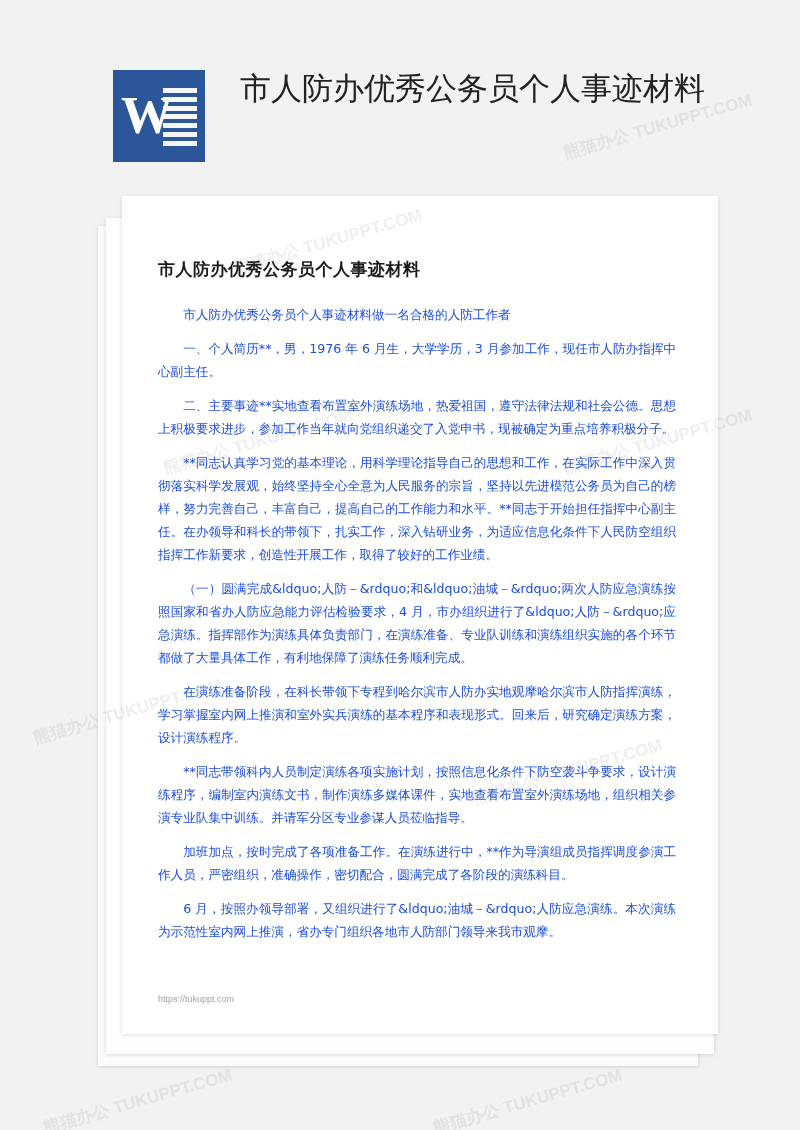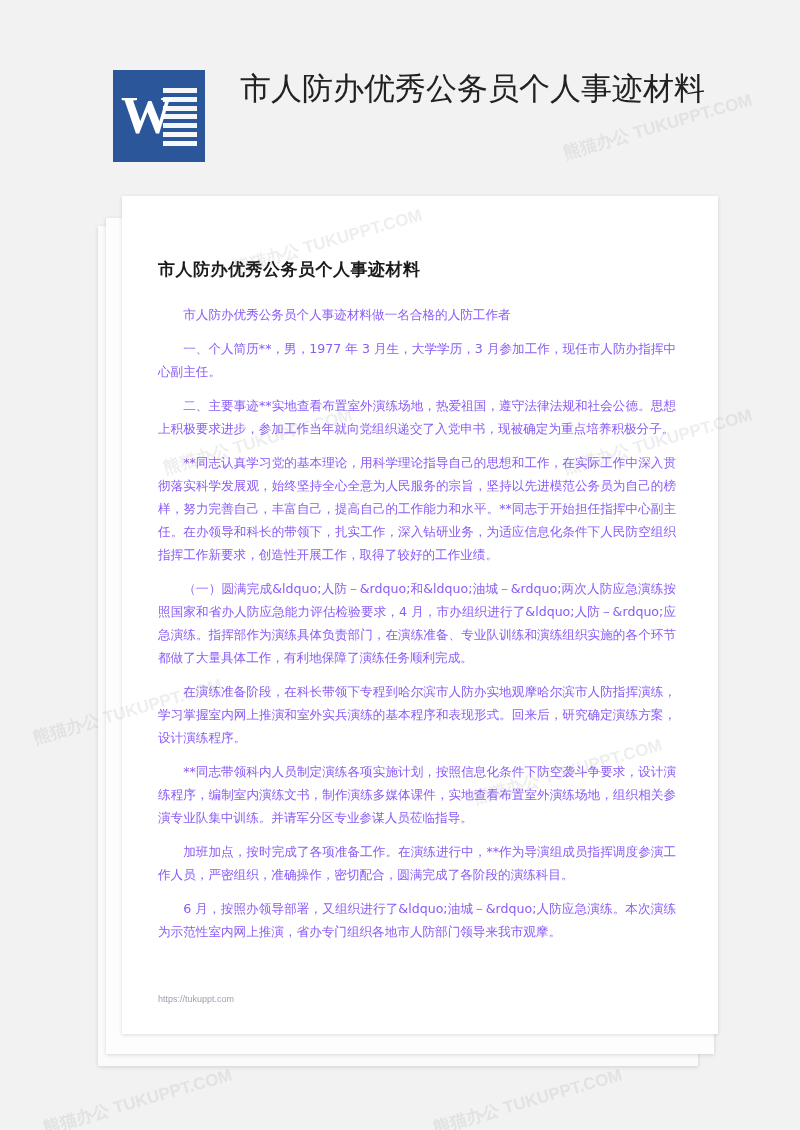--- a/index.html
+++ b/index.html
@@ -116,21 +116,21 @@
     font-size: 17px;
     font-weight: bold;
     color: #1a1a1a;
     font-family: "DejaVu Sans", sans-serif;
     margin-bottom: 22px;
     letter-spacing: .5px;
   }
   .para {
     font-size: 12.6px;
     line-height: 23px;
-    color: #8b5cf6;
+    color: #1d4ed8;
     font-family: "DejaVu Sans", sans-serif;
     text-align: justify;
     margin: 3px 0 11px 0;
     text-indent: 2em;
   }
   .watermark-url {
     position: absolute;
     left: 36px;
     bottom: 30px;
     font-size: 9px;
@@ -178,21 +178,21 @@
   <div class="doc-title">市人防办优秀公务员个人事迹材料</div>
 </div>
 
 <div class="stack">
   <div class="sheet sheet-back2"></div>
   <div class="sheet sheet-back1"></div>
   <div class="sheet sheet-front">
     <div class="page-inner">
       <div class="page-title">市人防办优秀公务员个人事迹材料</div>
       <p class="para">市人防办优秀公务员个人事迹材料做一名合格的人防工作者</p>
-      <p class="para">一、个人简历**，男，1977 年 3 月生，大学学历，3 月参加工作，现任市人防办指挥中心副主任。</p>
+      <p class="para">一、个人简历**，男，1976 年 6 月生，大学学历，3 月参加工作，现任市人防办指挥中心副主任。</p>
       <p class="para">二、主要事迹**实地查看布置室外演练场地，热爱祖国，遵守法律法规和社会公德。思想上积极要求进步，参加工作当年就向党组织递交了入党申书，现被确定为重点培养积极分子。</p>
       <p class="para">**同志认真学习党的基本理论，用科学理论指导自己的思想和工作，在实际工作中深入贯彻落实科学发展观，始终坚持全心全意为人民服务的宗旨，坚持以先进模范公务员为自己的榜样，努力完善自己，丰富自己，提高自己的工作能力和水平。**同志于开始担任指挥中心副主任。在办领导和科长的带领下，扎实工作，深入钻研业务，为适应信息化条件下人民防空组织指挥工作新要求，创造性开展工作，取得了较好的工作业绩。</p>
       <p class="para">（一）圆满完成&amp;ldquo;人防－&amp;rdquo;和&amp;ldquo;油城－&amp;rdquo;两次人防应急演练按照国家和省办人防应急能力评估检验要求，4 月，市办组织进行了&amp;ldquo;人防－&amp;rdquo;应急演练。指挥部作为演练具体负责部门，在演练准备、专业队训练和演练组织实施的各个环节都做了大量具体工作，有利地保障了演练任务顺利完成。</p>
       <p class="para">在演练准备阶段，在科长带领下专程到哈尔滨市人防办实地观摩哈尔滨市人防指挥演练，学习掌握室内网上推演和室外实兵演练的基本程序和表现形式。回来后，研究确定演练方案，设计演练程序。</p>
       <p class="para">**同志带领科内人员制定演练各项实施计划，按照信息化条件下防空袭斗争要求，设计演练程序，编制室内演练文书，制作演练多媒体课件，实地查看布置室外演练场地，组织相关参演专业队集中训练。并请军分区专业参谋人员莅临指导。</p>
       <p class="para">加班加点，按时完成了各项准备工作。在演练进行中，**作为导演组成员指挥调度参演工作人员，严密组织，准确操作，密切配合，圆满完成了各阶段的演练科目。</p>
       <p class="para">6 月，按照办领导部署，又组织进行了&amp;ldquo;油城－&amp;rdquo;人防应急演练。本次演练为示范性室内网上推演，省办专门组织各地市人防部门领导来我市观摩。</p>
     </div>
     <div class="watermark-url">https://tukuppt.com</div>
   </div>

